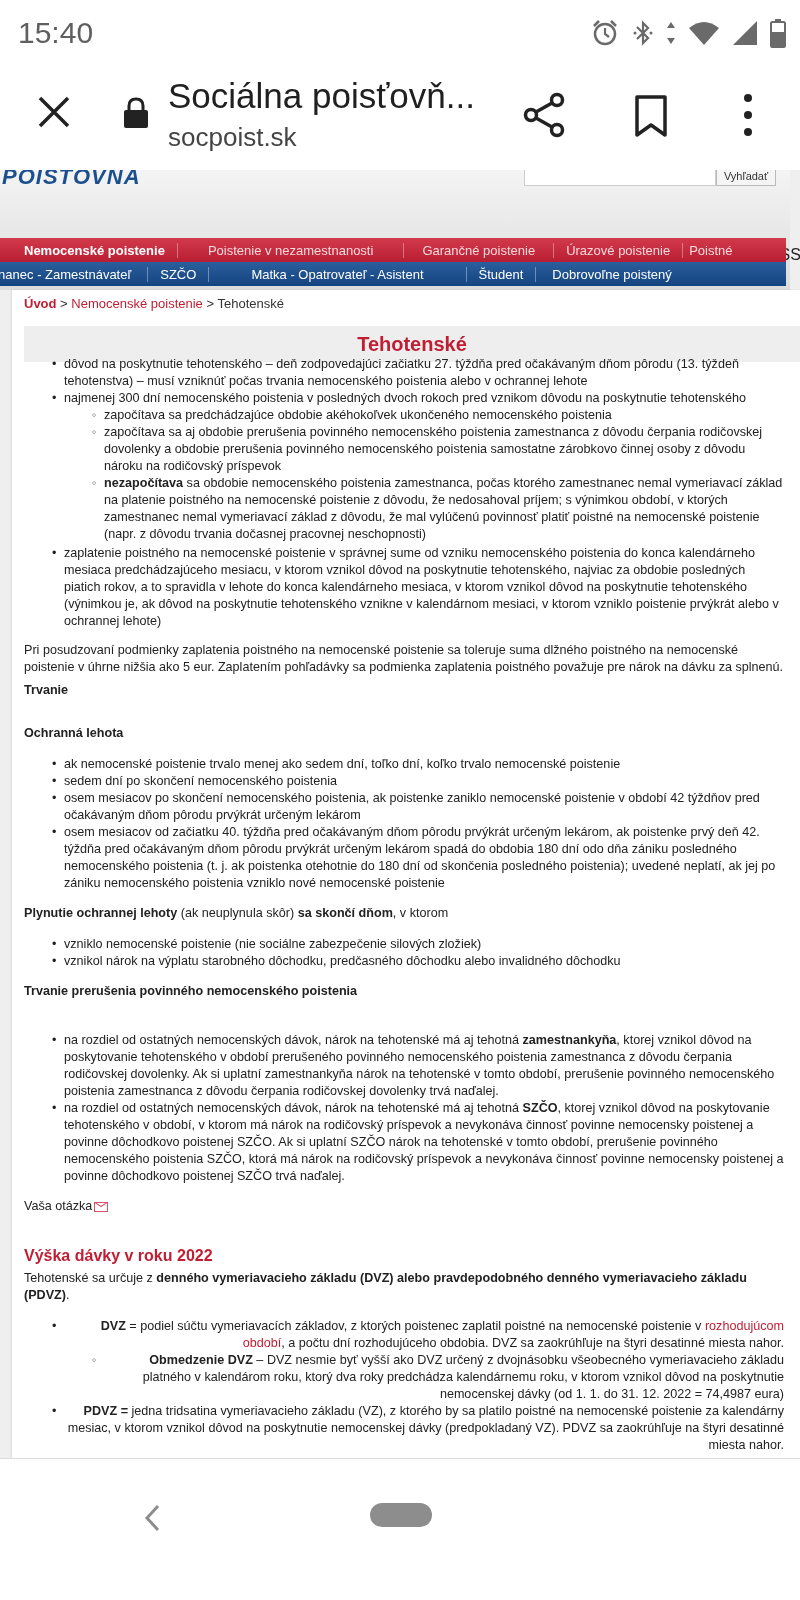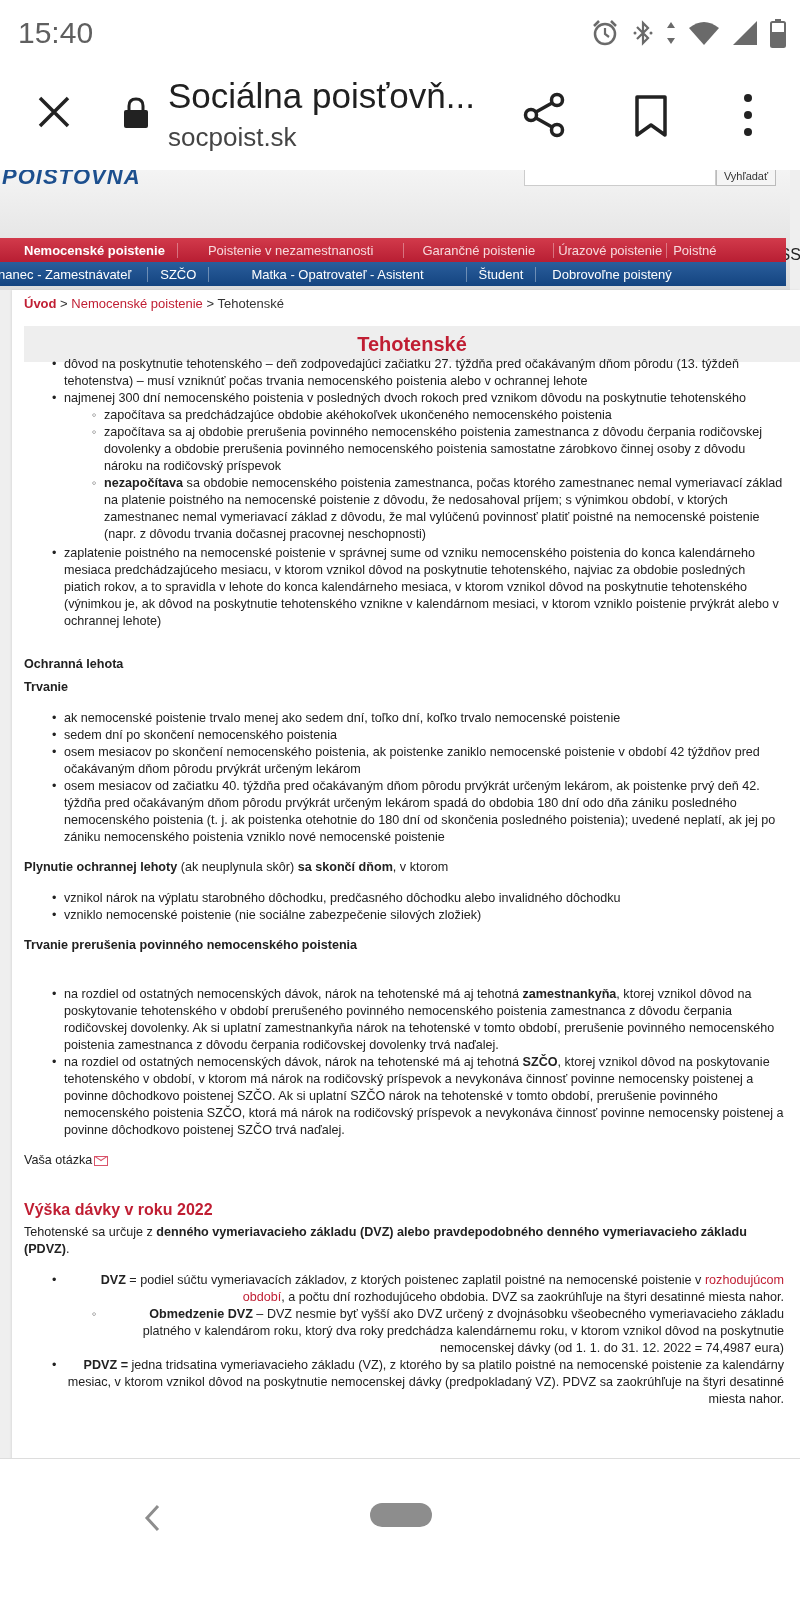--- a/index.html
+++ b/index.html
@@ -159,21 +159,21 @@
       <span style="left:274px">Zoznam dlžníkov</span>
       <span style="left:412px">Formuláre</span>
       <span style="left:510px">Mapa stránok</span>
       <span style="left:632px">Textová verzia</span>
       <span style="left:768px">RSS</span>
     </div>
     <div class="red-nav">
       <span class="active">Nemocenské poistenie</span>
       <span style="padding:0 30px">Poistenie v nezamestnanosti</span>
       <span style="padding:0 18px">Garančné poistenie</span>
-      <span style="padding:0 4px">Úrazové poistenie</span>
+      <span style="padding:0 12px">Úrazové poistenie</span>
       <span style="padding:0 6px">Poistné</span>
     </div>
     <div class="blue-nav">
       <span>stnanec - Zamestnávateľ</span>
       <span style="padding:0 12px">SZČO</span>
       <span style="padding:0 42px">Matka - Opatrovateľ - Asistent</span>
       <span style="padding:0 12px">Študent</span>
       <span style="padding:0 16px">Dobrovoľne poistený</span>
     </div>
   </div>
@@ -193,36 +193,37 @@
           <span>najmenej 300 dní nemocenského poistenia v posledných dvoch rokoch pred vznikom dôvodu na poskytnutie tehotenského</span>
           <ul class="l2">
             <li>započítava sa predchádzajúce obdobie akéhokoľvek ukončeného nemocenského poistenia</li>
             <li>započítava sa aj obdobie prerušenia povinného nemocenského poistenia zamestnanca z dôvodu čerpania rodičovskej dovolenky a obdobie prerušenia povinného nemocenského poistenia samostatne zárobkovo činnej osoby z dôvodu nároku na rodičovský príspevok</li>
             <li><b>nezapočítava</b><span> sa obdobie nemocenského poistenia zamestnanca, počas ktorého zamestnanec nemal vymeriavací základ na platenie poistného na nemocenské poistenie z dôvodu, že nedosahoval príjem; s výnimkou období, v ktorých zamestnanec nemal vymeriavací základ z dôvodu, že mal vylúčenú povinnosť platiť poistné na nemocenské poistenie (napr. z dôvodu trvania dočasnej pracovnej neschopnosti)</span></li>
           </ul>
         </li>
         <li style="margin-top:2px;">zaplatenie poistného na nemocenské poistenie v správnej sume od vzniku nemocenského poistenia do konca kalendárneho mesiaca predchádzajúceho mesiacu, v ktorom vznikol dôvod na poskytnutie tehotenského, najviac za obdobie posledných piatich rokov, a to spravidla v lehote do konca kalendárneho mesiaca, v ktorom vznikol dôvod na poskytnutie tehotenského (výnimkou je, ak dôvod na poskytnutie tehotenského vznikne v kalendárnom mesiaci, v ktorom vzniklo poistenie prvýkrát alebo v ochrannej lehote)</li>
       </ul>
 
-
+      <p style="margin-top:12px;">Pri posudzovaní podmienky zaplatenia poistného na nemocenské poistenie sa toleruje suma dlžného poistného na nemocenské poistenie v úhrne nižšia ako 5 eur. Zaplatením pohľadávky sa podmienka zaplatenia poistného považuje pre nárok na dávku za splnenú.</p>
+
+      <p style="margin-top:6px;"><b>Trvanie</b></p>
       <p style="margin-top:26px;"><b>Ochranná lehota</b></p>
-      <p style="margin-top:6px;"><b>Trvanie</b></p>
 
       <ul class="l1" style="margin-top:14px;">
         <li>ak nemocenské poistenie trvalo menej ako sedem dní, toľko dní, koľko trvalo nemocenské poistenie</li>
         <li>sedem dní po skončení nemocenského poistenia</li>
         <li>osem mesiacov po skončení nemocenského poistenia, ak poistenke zaniklo nemocenské poistenie v období 42 týždňov pred očakávaným dňom pôrodu prvýkrát určeným lekárom</li>
         <li>osem mesiacov od začiatku 40. týždňa pred očakávaným dňom pôrodu prvýkrát určeným lekárom, ak poistenke prvý deň 42. týždňa pred očakávaným dňom pôrodu prvýkrát určeným lekárom spadá do obdobia 180 dní odo dňa zániku posledného nemocenského poistenia (t. j. ak poistenka otehotnie do 180 dní od skončenia posledného poistenia); uvedené neplatí, ak jej po zániku nemocenského poistenia vzniklo nové nemocenské poistenie</li>
       </ul>
 
       <p style="margin-top:13px;"><b>Plynutie ochrannej lehoty</b><span> (ak neuplynula skôr) </span><b>sa skončí dňom</b><span>, v ktorom</span></p>
 
       <ul class="l1" style="margin-top:14px;">
+        <li>vzniklo nemocenské poistenie (nie sociálne zabezpečenie silových zložiek)</li>
         <li>vznikol nárok na výplatu starobného dôchodku, predčasného dôchodku alebo invalidného dôchodku</li>
-        <li>vzniklo nemocenské poistenie (nie sociálne zabezpečenie silových zložiek)</li>
       </ul>
 
       <p style="margin-top:13px;"><b>Trvanie prerušenia povinného nemocenského poistenia</b></p>
 
       <ul class="l1" style="margin-top:32px;">
         <li><span>na rozdiel od ostatných nemocenských dávok, nárok na tehotenské má aj tehotná </span><b>zamestnankyňa</b><span>, ktorej vznikol dôvod na poskytovanie tehotenského v období prerušeného povinného nemocenského poistenia zamestnanca z dôvodu čerpania rodičovskej dovolenky. Ak si uplatní zamestnankyňa nárok na tehotenské v tomto období, prerušenie povinného nemocenského poistenia zamestnanca z dôvodu čerpania rodičovskej dovolenky trvá naďalej.</span></li>
         <li><span>na rozdiel od ostatných nemocenských dávok, nárok na tehotenské má aj tehotná </span><b>SZČO</b><span>, ktorej vznikol dôvod na poskytovanie tehotenského v období, v ktorom má nárok na rodičovský príspevok a nevykonáva činnosť povinne nemocensky poistenej a povinne dôchodkovo poistenej SZČO. Ak si uplatní SZČO nárok na tehotenské v tomto období, prerušenie povinného nemocenského poistenia SZČO, ktorá má nárok na rodičovský príspevok a nevykonáva činnosť povinne nemocensky poistenej a povinne dôchodkovo poistenej SZČO trvá naďalej.</span></li>
       </ul>
 
       <p style="margin-top:13px;"><span>Vaša otázka</span><span class="mail-icon"></span></p>

